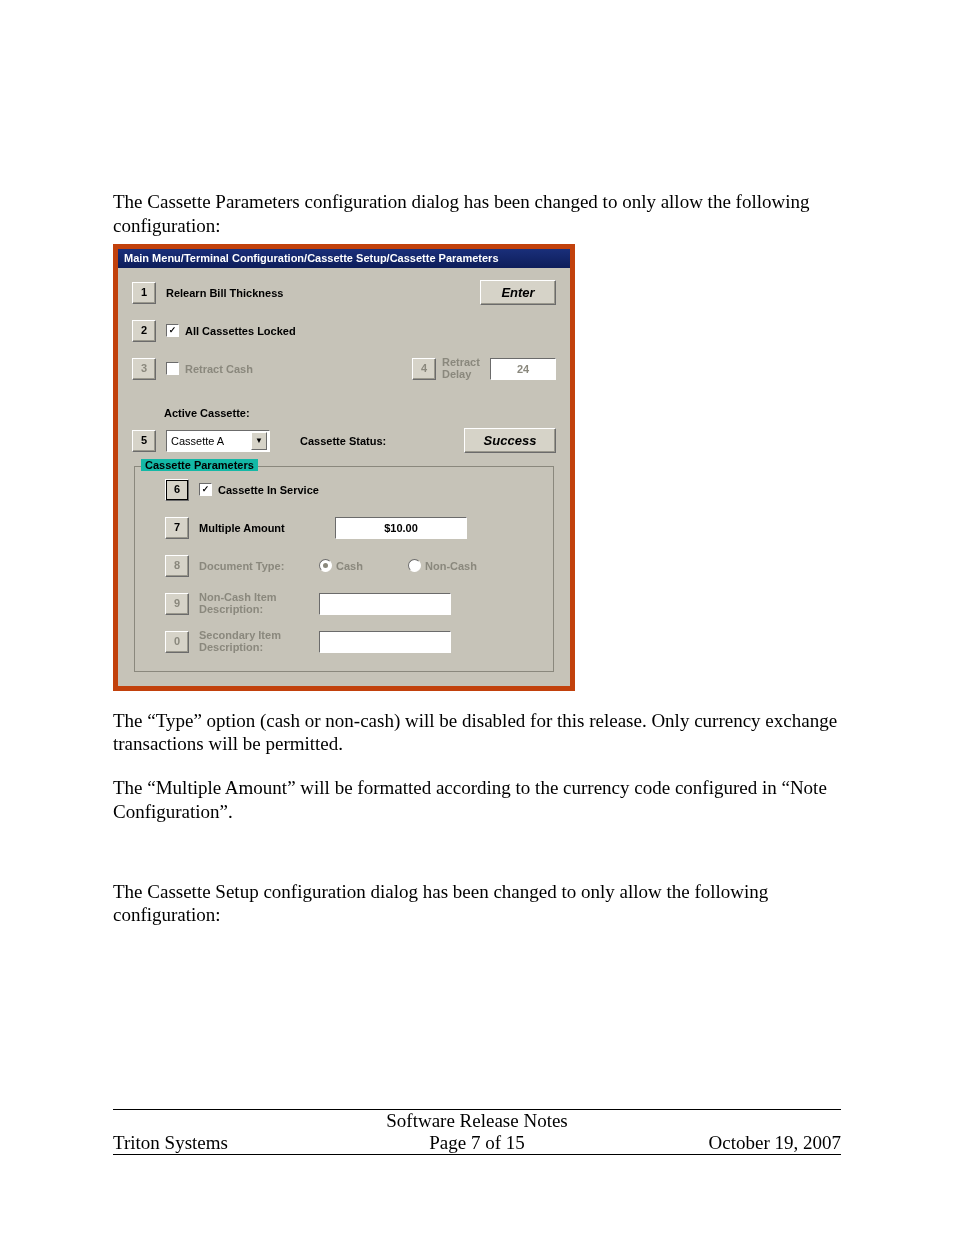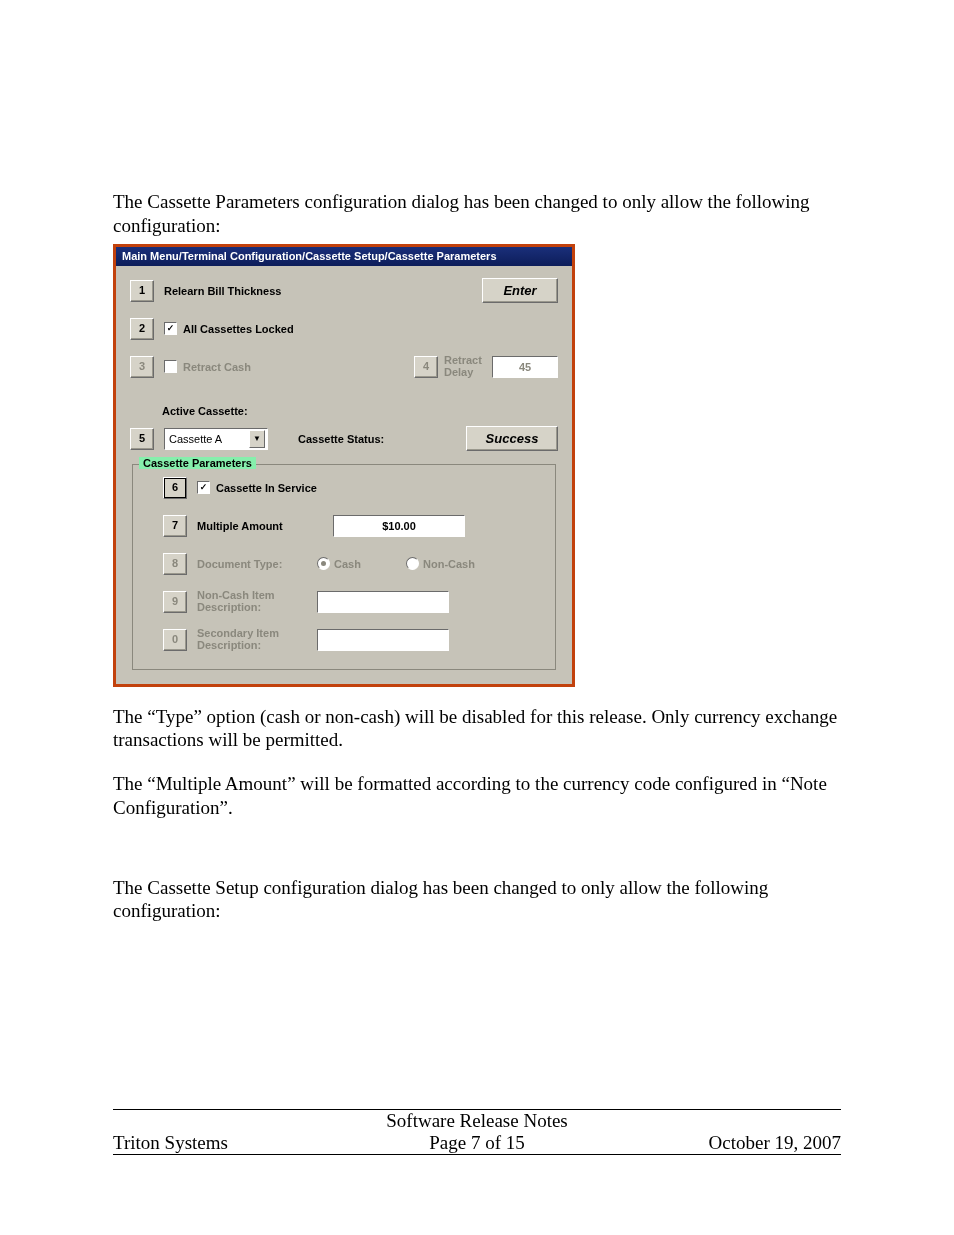--- a/index.html
+++ b/index.html
@@ -1,35 +1,35 @@
 <!DOCTYPE html>
 <html><head>
 <meta charset="utf-8">
 <style>
   html,body{margin:0;padding:0;background:#fff;font-family:"Times New Roman",serif;color:#000;}
   .page{width:954px;height:1235px;position:relative;box-sizing:border-box;padding:60px 113px 17px 113px;}
   .para{font-size:19px;line-height:1.25;margin:0 0 6px 0;}
   
-  .dlg{width:462px;border:3px solid #c2410c;background:#c6c3b8;box-sizing:border-box;margin-top:6px;font-family:Tahoma,Arial,sans-serif;color:#000;}
+  .dlg{width:462px;border:5px solid #c2410c;background:#c6c3b8;box-sizing:border-box;margin-top:6px;font-family:Tahoma,Arial,sans-serif;color:#000;}
   .dlg-title{background:linear-gradient(#1a2f7a,#0d1d5a);color:#fff;font-size:11px;font-weight:bold;padding:3px 6px 4px 6px;letter-spacing:0;}
   .dlg-body{padding:12px 14px 4px 14px;font-size:11px;font-weight:bold;}
   .row{display:flex;align-items:center;min-height:26px;margin-bottom:12px;}
   .keybtn{width:22px;height:20px;background:#d6d3c8;border-top:1px solid #fff;border-left:1px solid #fff;border-right:1px solid #6b6b6b;border-bottom:1px solid #6b6b6b;text-align:center;font-size:11px;font-weight:bold;line-height:18px;box-shadow:inset -1px -1px 0 #9a988d;margin-right:10px;}
   .keybtn.disabled{color:#8a887d;}
   .btn3d{background:#d6d3c8;border-top:1px solid #fff;border-left:1px solid #fff;border-right:1px solid #6b6b6b;border-bottom:1px solid #6b6b6b;box-shadow:inset -1px -1px 0 #9a988d;text-align:center;font-size:13px;font-weight:bold;padding:4px 0;font-style:italic;}
   .cbx{width:11px;height:11px;background:#fff;border-top:1px solid #6b6b6b;border-left:1px solid #6b6b6b;border-right:1px solid #fff;border-bottom:1px solid #fff;display:inline-flex;align-items:center;justify-content:center;font-size:9px;line-height:1;margin-right:6px;}
   .lbl{font-size:11px;font-weight:bold;}
   .lbl.disabled{color:#8a887d;}
   .txt{background:#fff;border-top:1px solid #6b6b6b;border-left:1px solid #6b6b6b;border-right:1px solid #fff;border-bottom:1px solid #fff;height:20px;line-height:20px;text-align:center;font-size:11px;font-weight:bold;}
   .sel{background:#fff;border-top:1px solid #6b6b6b;border-left:1px solid #6b6b6b;border-right:1px solid #fff;border-bottom:1px solid #fff;height:20px;display:flex;align-items:center;padding:0 2px 0 4px;font-size:11px;font-weight:normal;}
   .sel .arrow{width:14px;height:16px;background:#d6d3c8;border-top:1px solid #fff;border-left:1px solid #fff;border-right:1px solid #6b6b6b;border-bottom:1px solid #6b6b6b;margin-left:auto;display:flex;align-items:center;justify-content:center;font-size:8px;}
   .radio{width:11px;height:11px;border-radius:50%;background:#fff;border-top:1px solid #6b6b6b;border-left:1px solid #6b6b6b;border-right:1px solid #fff;border-bottom:1px solid #fff;display:inline-flex;align-items:center;justify-content:center;margin-right:4px;}
   .radio .dot{width:5px;height:5px;border-radius:50%;background:#8a887d;}
   .groupbox{border:1px solid #8a887d;padding:10px 12px 4px 12px;margin:6px 2px 10px 2px;position:relative;}
-  .groupbox .legend{position:absolute;top:-8px;left:6px;background:#86efac;padding:0 4px;font-size:11px;font-weight:bold;}
+  .groupbox .legend{position:absolute;top:-8px;left:6px;background:#14b8a6;padding:0 4px;font-size:11px;font-weight:bold;}
   
   .footer{position:absolute;left:113px;right:113px;bottom:80px;}
   .footer hr{border:none;border-top:1px solid #000;margin:0;}
   .footer-row{display:flex;font-size:19px;padding-top:0;}
   .footer-row>div{flex:1;}
   .footer-row .c{text-align:center;}
   .footer-row .r{text-align:right;}
 </style>
 </head>
 <body>
@@ -59,21 +59,21 @@
         <span class="lbl">All Cassettes Locked</span>
       </div>
 
       <div class="row">
         <div class="keybtn disabled">3</div>
         <span class="cbx"></span>
         <span class="lbl disabled">Retract Cash</span>
         <div style="flex:1"></div>
         <div class="keybtn disabled" style="margin-right:6px">4</div>
         <span class="lbl disabled" style="width:48px;line-height:1.05">Retract Delay</span>
-        <div class="txt" style="width:64px;color:#8a887d">45</div>
+        <div class="txt" style="width:64px;color:#8a887d">24</div>
       </div>
 
       <div style="height:6px"></div>
       <div class="row" style="margin-bottom:2px;padding-left:32px">
         <span class="lbl">Active Cassette:</span>
       </div>
       <div class="row">
         <div class="keybtn">5</div>
         <div class="sel" style="width:96px">
           <span>Cassette A</span>

